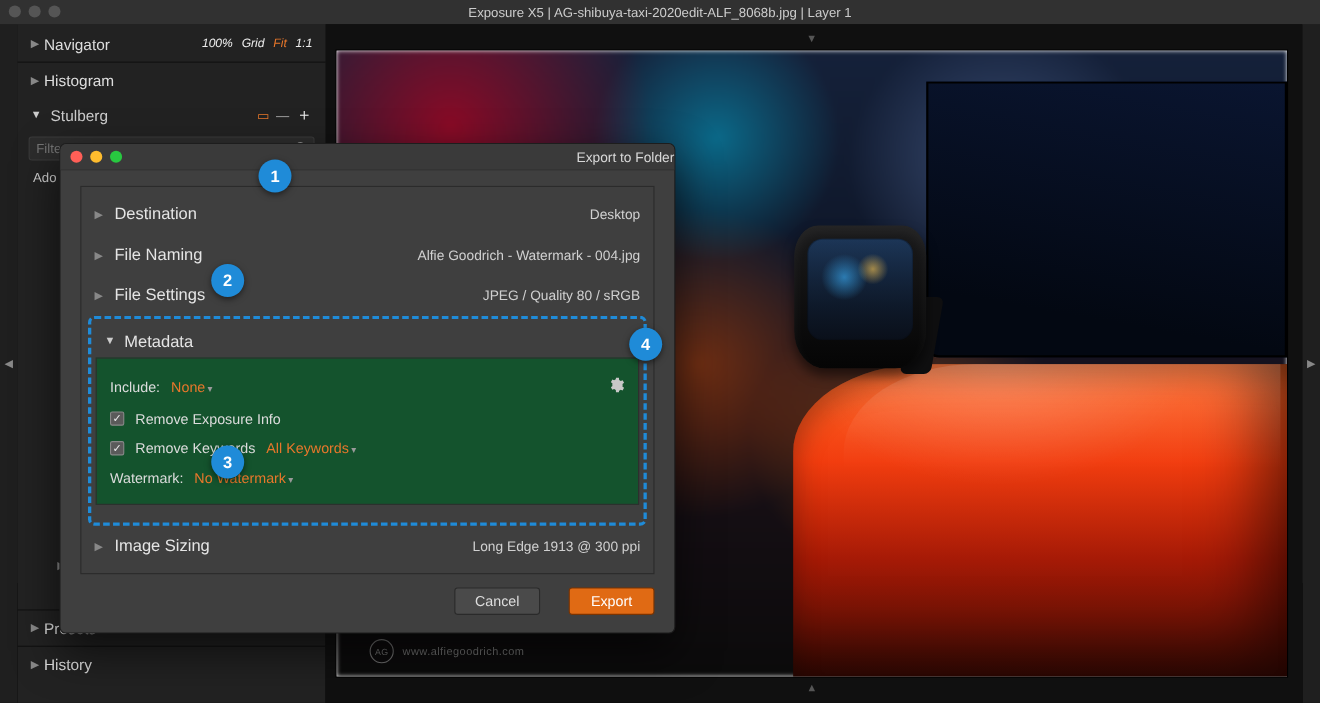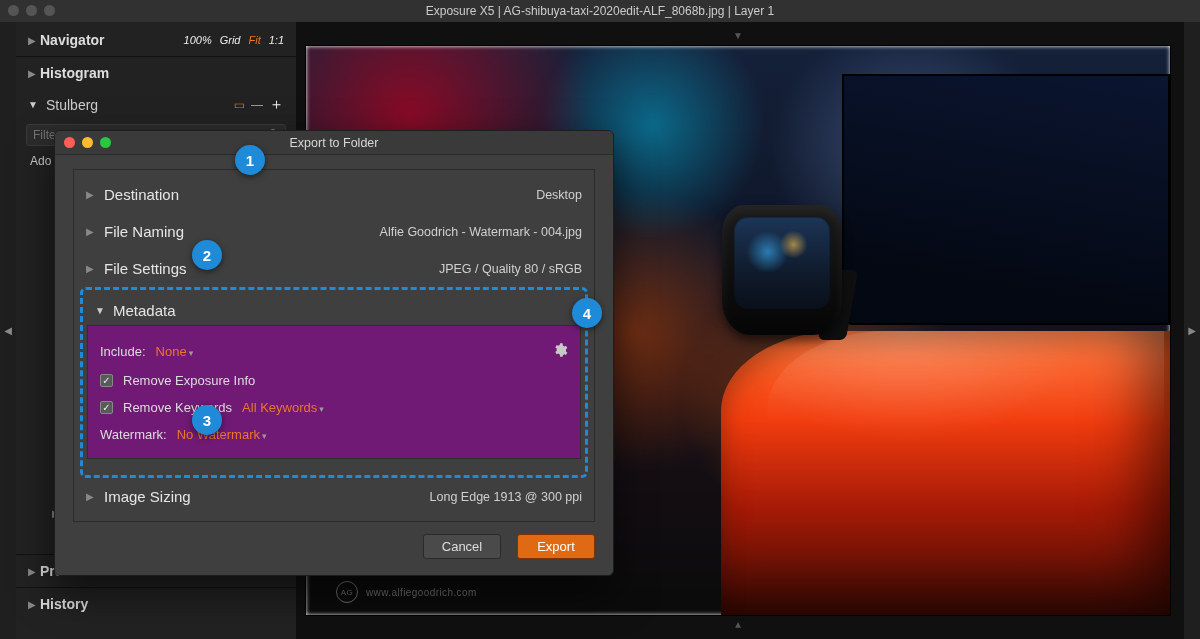--- a/index.html
+++ b/index.html
@@ -9,21 +9,21 @@
   .titlebar .traffic { position:absolute; left:8px; top:5px; display:flex; gap:7px; }
   .dot { width:11px; height:11px; border-radius:50%; background:#555; }
   .content { display:flex; height:calc(639px - 22px); }
   .left-rail { width:16px; background:#1f1f1f; display:flex; align-items:center; justify-content:center; }
   .right-rail { width:16px; background:#1f1f1f; display:flex; align-items:center; justify-content:center; }
   .side-caret { color:#888; font-size:10px; }
   .sidebar { width:280px; background:#222; color:#ccc; display:flex; flex-direction:column; font-size:13px; }
   .panel-header { display:flex; align-items:center; padding:8px 12px; color:#ddd; border-top:1px solid #111; }
   .panel-header:first-child { border-top:none; padding-top:10px; }
   .caret { width:12px; display:inline-block; color:#888; font-size:10px; }
-  .panel-header .title { flex:1; font-size:14px; font-weight:700; }
+  .panel-header .title { flex:1; font-size:14px; font-weight:400; }
   .nav-meta { color:#eee; font-size:11px; display:flex; gap:8px; align-items:center; }
   .nav-meta .fit { color:#e8772b; }
   .folders-header { display:flex; align-items:center; padding:6px 12px; gap:6px; }
   .folders-header .title { flex:1; font-size:14px; }
   .icon-sm { color:#aaa; font-size:12px; }
   .icon-sm.orange { color:#e8772b; }
   .filter-box { margin:4px 10px; position:relative; }
   .filter-box input { width:100%; background:#2c2c2c; border:1px solid #3a3a3a; border-radius:3px; padding:3px 22px 3px 6px; color:#bbb; font-size:12px; }
   .filter-box .search-ico { position:absolute; right:6px; top:4px; color:#777; font-size:12px; }
   .folder-tree { padding:2px 10px 8px 14px; font-size:12px; color:#ccc; }
@@ -69,35 +69,35 @@
       background:linear-gradient(190deg,#0a1530,#030812 80%); border-bottom-left-radius:12px; box-shadow:inset 0 0 0 2px #000; }
   .watermark-photo { position:absolute; left:30px; bottom:12px; color:#6f6f6f; font-size:10px; letter-spacing:0.4px; display:flex; align-items:center; gap:8px; }
   .watermark-photo .circ { width:22px; height:22px; border:1px solid #6f6f6f; border-radius:50%; display:flex;align-items:center;justify-content:center; font-size:8px; }
 
   
   .dialog { position:absolute; left:54px; top:130px; width:560px; background:#3f3f3f; border:1px solid #1d1d1d; border-radius:6px; box-shadow:0 16px 40px rgba(0,0,0,0.6); color:#d8d8d8; font-size:13px; }
   .dialog-titlebar { height:24px; position:relative; border-bottom:1px solid #2a2a2a; border-radius:6px 6px 0 0; background:#3a3a3a; }
   .dialog-titlebar .traffic { position:absolute; left:9px; top:6px; display:flex; gap:7px; }
   .tdot { width:11px; height:11px; border-radius:50%; }
   .tdot.r { background:#ff5f57; } .tdot.y { background:#febc2e; } .tdot.g { background:#28c840; }
-  .dialog-titlebar .dt-title { text-align:center; line-height:24px; font-size:12.5px; color:#d8d8d8; }
+  .dialog-titlebar .dt-title { text-align:right; line-height:24px; font-size:12.5px; color:#d8d8d8; }
   .dialog-body { padding:14px 18px 16px; }
   .dlg-frame { border:1px solid #2b2b2b; padding:6px 4px 6px; }
   .section-row { display:flex; align-items:center; padding:10px 8px; justify-content:space-between; }
   .section-row .left { display:flex; align-items:center; gap:6px; }
   .section-row .sec-title { font-size:15px; color:#e5e5e5; }
   .section-row .value { color:#d0d0d0; font-size:12.5px; }
   .meta-highlight { margin:0 2px; padding:6px 4px 8px; border:3px dashed #1f8bd8; border-radius:6px; position:relative; }
-  .meta-body { margin:6px 0 8px; padding:10px 12px; border:1px solid #2e2e2e; background:#701a75; }
+  .meta-body { margin:6px 0 8px; padding:10px 12px; border:1px solid #2e2e2e; background:#14532d; }
   .meta-line { display:flex; align-items:center; gap:10px; padding:6px 0; font-size:13px; color:#dcdcdc; }
   .cb { width:13px; height:13px; border:1px solid #888; background:#5a5a5a; display:inline-flex; align-items:center; justify-content:center; font-size:10px; color:#eee; border-radius:2px; }
   .dd-val { color:#e8772b; }
   .small-caret { color:#9a9a9a; font-size:9px; margin-left:2px; }
   .gear { margin-left:auto; color:#c8c8c8; font-size:14px; }
-  .dialog-buttons { display:flex; justify-content:flex-end; gap:16px; padding-top:12px; }
+  .dialog-buttons { display:flex; justify-content:flex-end; gap:26px; padding-top:12px; }
   .btn { min-width:78px; padding:4px 14px; border-radius:3px; font-size:13px; text-align:center; border:1px solid #2a2a2a; }
   .btn-default { background:#4a4a4a; color:#ddd; }
   .btn-primary { background:#e06a14; color:#fff; border-color:#7a3300; }
 
   
   .badge { position:absolute; width:30px; height:30px; border-radius:50%; background:#1f8bd8; color:#fff; display:flex; align-items:center; justify-content:center; font-weight:700; font-size:15px; box-shadow:0 2px 6px rgba(0,0,0,0.5); z-index:20; }
 </style>
 </head>
 <body>
 

